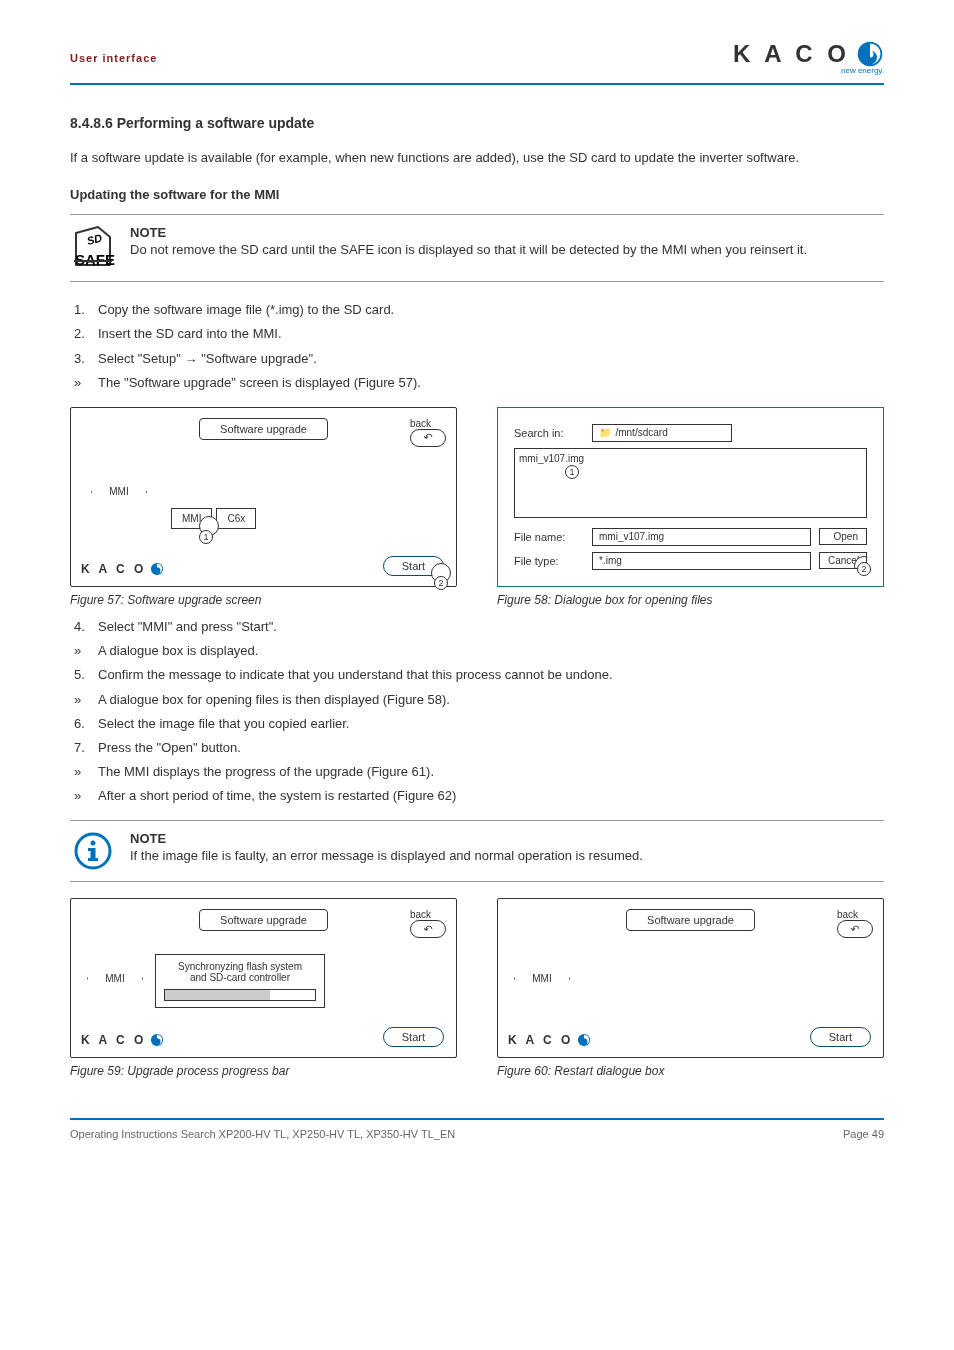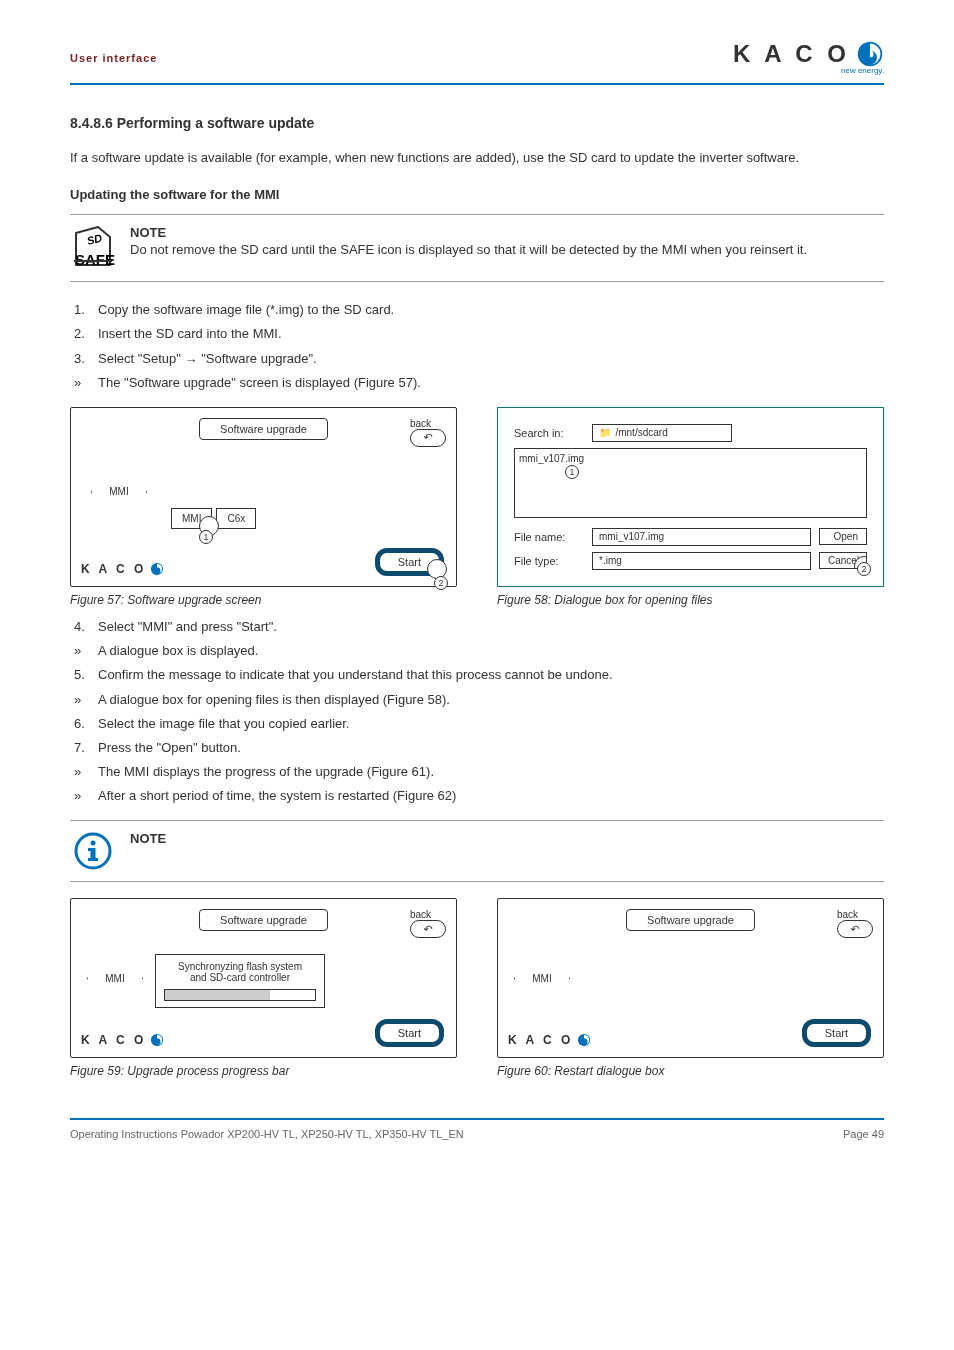--- a/index.html
+++ b/index.html
@@ -33,21 +33,21 @@
   .screen { border: 1px solid #333; border-radius: 2px; padding: 10px; height: 180px; position: relative; font-size: 11px; }
   .screen .titlebar { display: flex; justify-content: center; position: relative; }
   .tab { border: 1px solid #333; border-radius: 4px; padding: 4px 20px; font-size: 11px; }
   .backbtn { position: absolute; right: 0; top: 0; text-align: left; }
   .backbtn .lbl { font-size: 10px; }
   .backbtn .pill { border: 1px solid #333; border-radius: 10px; width: 36px; height: 18px; display: flex; align-items: center; justify-content: center; }
   .pointy { position: relative; }
   .pointy::after { content: ""; position: absolute; width: 18px; height: 18px; border: 1px solid #333; border-radius: 50%; right: -8px; bottom: -8px; background: #fff; }
   .hex { width: 56px; height: 48px; border: 1px solid #333; display: flex; align-items: center; justify-content: center; clip-path: polygon(25% 5%, 75% 5%, 100% 50%, 75% 95%, 25% 95%, 0% 50%); font-size: 10px; background: #fff; }
   .smallbox { border: 1px solid #333; padding: 4px 10px; font-size: 10px; }
-  .startbtn { border: 5px solid #0c4a6e; border-radius: 12px; padding: 3px 18px; font-size: 11px; position: absolute; right: 12px; bottom: 10px; }
+  .startbtn { border: 1px solid #0c4a6e; border-radius: 12px; padding: 3px 18px; font-size: 11px; position: absolute; right: 12px; bottom: 10px; }
   .klogo { position: absolute; left: 10px; bottom: 10px; font-weight: bold; letter-spacing: 3px; font-size: 12px; display: flex; gap: 4px; align-items: center; }
 
   .dialog { border: 1px solid #0f766e; height: 180px; position: relative; font-size: 11px; padding: 16px; }
   .dlg-row { display: flex; align-items: center; gap: 8px; margin-bottom: 6px; }
   .dlg-label { width: 70px; }
   .dlg-field { border: 1px solid #333; padding: 2px 6px; flex: 1; font-size: 10px; height: 18px; display: flex; align-items: center; }
   .dlg-list { border: 1px solid #333; height: 70px; padding: 4px; font-size: 10px; margin-bottom: 10px; }
   .dlg-btn { border: 1px solid #333; padding: 2px 8px; font-size: 10px; width: 48px; text-align: right; }
 
   .bubble { display:inline-flex; width:14px; height:14px; border:1px solid #333; border-radius:50%; align-items:center; justify-content:center; font-size:9px; background:#fff; position:absolute; }
@@ -180,20 +180,21 @@
     <svg width="40" height="40" viewBox="0 0 40 40">
       <circle cx="20" cy="20" r="17" fill="none" stroke="#0072bc" stroke-width="3"></circle>
       <circle cx="20" cy="12" r="2.5" fill="#0072bc"></circle>
       <rect x="17.5" y="17" width="5" height="13" fill="#0072bc"></rect>
       <rect x="15" y="17" width="7" height="3" fill="#0072bc"></rect>
       <rect x="15" y="27" width="10" height="3" fill="#0072bc"></rect>
     </svg>
   </div>
   <div class="note-text">
     <div class="note-head">NOTE</div>
+    <div>If the image file is faulty, an error message is displayed and normal operation is resumed.</div>
   </div>
 </div>
 
 <div class="figrow">
   <div class="figcol">
     <div class="screen" style="height:160px;">
       <div class="titlebar">
         <div class="tab">Software upgrade</div>
         <div class="backbtn">
           <div class="lbl">back</div>
@@ -245,15 +246,15 @@
             <path d="M16 4 a12 12 0 0 1 0 24 a8 8 0 0 0 0 -16" fill="#fff"></path>
           </svg>
       </div>
       <div class="startbtn">Start</div>
     </div>
     <div class="figcap">Figure 60: Restart dialogue box</div>
   </div>
 </div>
 
 <div class="footer">
-  <div>Operating Instructions Powador XP200-HV TL, XP250-HV TL, XP350-HV TL_EN</div>
+  <div>Operating Instructions Search XP200-HV TL, XP250-HV TL, XP350-HV TL_EN</div>
   <div>Page 49</div>
 </div>
 
 </body></html>

